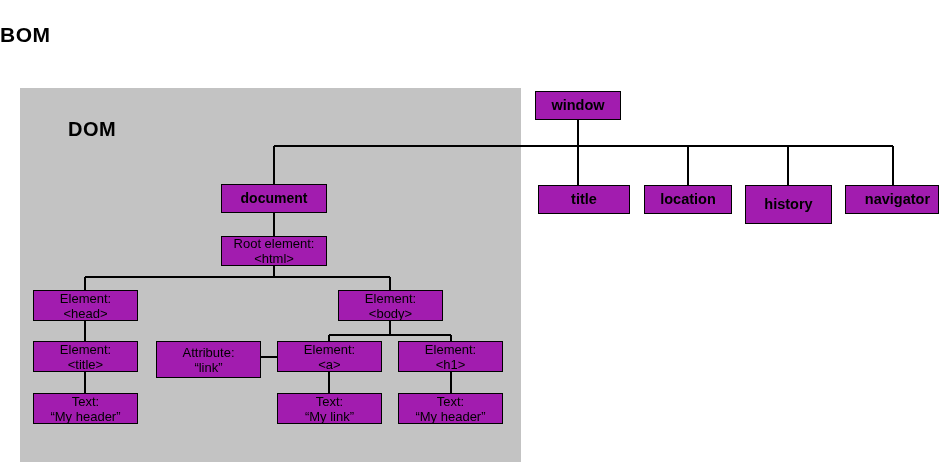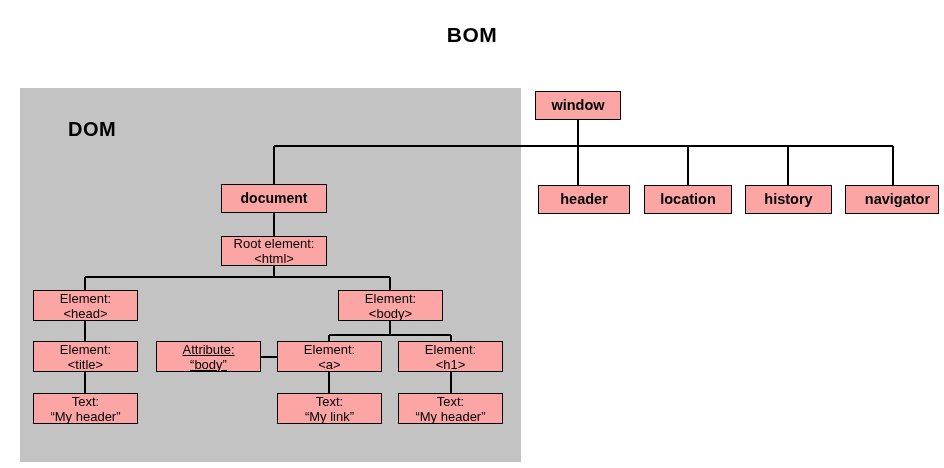--- a/index.html
+++ b/index.html
@@ -22,21 +22,20 @@
     width: 944px;
     height: 468px;
   }
 
   
   .page-title {
     position: absolute;
     left: 0;
     top: 22px;
     width: 944px;
-    text-align: center;
     font-size: 21px;
     font-weight: bold;
     letter-spacing: 0.5px;
     line-height: 26px;
   }
 
   
   .dom-panel {
     position: absolute;
     left: 20px;
@@ -65,21 +64,21 @@
   #wires line {
     stroke: #000000;
     stroke-width: 1.4;
     shape-rendering: crispEdges;
   }
 
   
   .node {
     position: absolute;
     box-sizing: border-box;
-    background: #fca5a5;
+    background: #a21caf;
     border: 1.6px solid #000000;
     display: flex;
     flex-direction: column;
     align-items: center;
     justify-content: center;
     text-align: center;
     font-size: 13px;
     line-height: 15px;
     white-space: nowrap;
   }
@@ -138,28 +137,28 @@
     <line x1="329" y1="372" x2="329" y2="393"></line>
 
     <line x1="451" y1="372" x2="451" y2="393"></line>
   </svg>
 
   <div class="node bom-node" style="left:535px; top:91px; width:86px; height:29px;">
     <span class="l1">window</span>
   </div>
 
   <div class="node bom-node" style="left:538px; top:185px; width:92px; height:29px;">
-    <span class="l1">header</span>
+    <span class="l1">title</span>
   </div>
 
   <div class="node bom-node" style="left:644px; top:185px; width:88px; height:29px;">
     <span class="l1">location</span>
   </div>
 
-  <div class="node bom-node" style="left:745px; top:185px; width:87px; height:29px;">
+  <div class="node bom-node" style="left:745px; top:185px; width:87px; height:39px;">
     <span class="l1">history</span>
   </div>
 
   <div class="node bom-node" style="left:845px; top:185px; width:94px; height:29px;padding-left:11px;">
     <span class="l1">navigator</span>
   </div>
 
   <div class="node bold" style="left:221px; top:184px; width:106px; height:29px;">
     <span class="l1">document</span>
   </div>
@@ -177,23 +176,23 @@
   <div class="node" style="left:338px; top:290px; width:105px; height:31px;">
     <span class="l1">Element:</span>
     <span class="l2">&lt;body&gt;</span>
   </div>
 
   <div class="node" style="left:33px; top:341px; width:105px; height:31px;">
     <span class="l1">Element:</span>
     <span class="l2">&lt;title&gt;</span>
   </div>
 
-  <div class="node" style="left:156px; top:341px; width:105px; height:31px;text-decoration:underline;">
+  <div class="node" style="left:156px; top:341px; width:105px; height:37px;">
     <span class="l1">Attribute:</span>
-    <span class="l2">“body”</span>
+    <span class="l2">“link”</span>
   </div>
 
   <div class="node" style="left:277px; top:341px; width:105px; height:31px;">
     <span class="l1">Element:</span>
     <span class="l2">&lt;a&gt;</span>
   </div>
 
   <div class="node" style="left:398px; top:341px; width:105px; height:31px;">
     <span class="l1">Element:</span>
     <span class="l2">&lt;h1&gt;</span>

